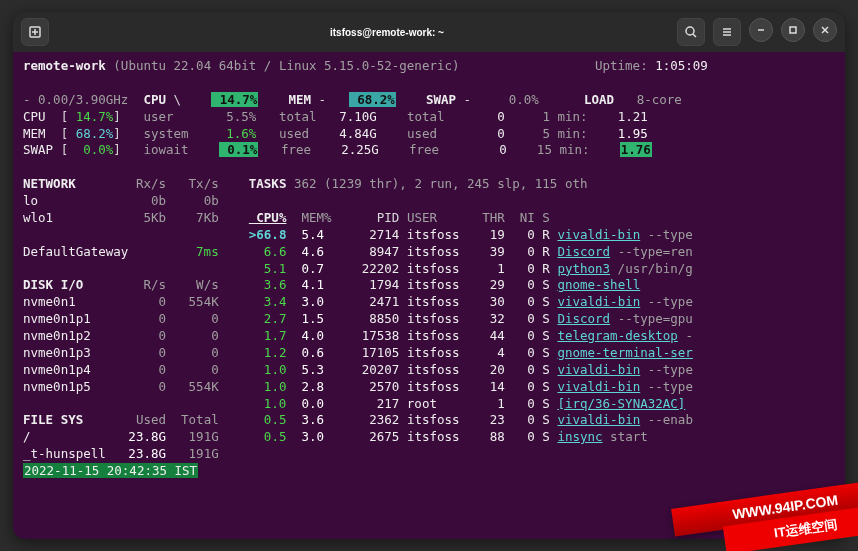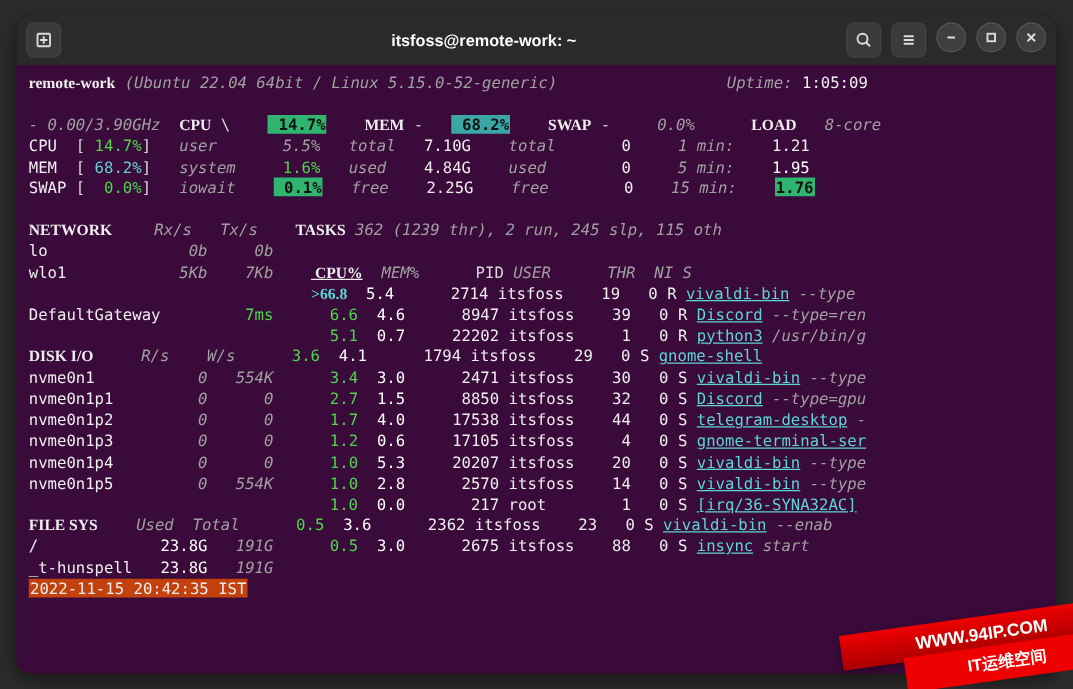--- a/index.html
+++ b/index.html
@@ -1,36 +1,36 @@
 <!DOCTYPE html>
 <html><head>
 <meta charset="utf-8">
 <style>
 * { margin:0; padding:0; box-sizing:border-box; }
 body { background:#2c2c2c; width:858px; height:551px; font-family:'DejaVu Sans Mono','Consolas',monospace; font-size:12.5px; overflow:hidden; }
 .window { width:832px; height:527px; margin:12px auto; background:#3a0a3a; border-radius:12px; overflow:hidden; box-shadow:0 4px 16px rgba(0,0,0,0.5); }
 .titlebar { height:40px; background:#2a2a2a; display:flex; align-items:center; padding:0 8px; }
 .tb-left { display:flex; gap:6px; }
 .tb-btn { width:28px; height:28px; border-radius:6px; background:#3a3a3a; display:flex; align-items:center; justify-content:center; border:1px solid #444; }
-.tb-title { flex:1; text-align:center; color:#fff; font-family:sans-serif; font-weight:bold; font-size:13px;margin-left:48px; }
+.tb-title { flex:1; text-align:center; color:#fff; font-family:sans-serif; font-weight:bold; font-size:10px;margin-left:48px; }
 .tb-right { display:flex; gap:8px; }
 .tb-circle { width:24px; height:24px; border-radius:50%; background:#3f3f3f; display:flex; align-items:center; justify-content:center; border:1px solid #555; }
 .tb-circle svg, .tb-btn svg { stroke:#ddd; }
 .term { padding:6px 10px; color:#d8d8d8; line-height:1.35; white-space:pre; font-size:12.5px; letter-spacing:0; }
 .row { display:block; }
 .cyan { color:#5dd5d5; }
 .green { color:#4ad84a; }
 .mag { color:#ffffff; }
 .white { color:#eee; }
-.bold { font-weight:bold;font-family:Liberation Serif, serif; }
+.bold { font-weight:bold; }
 .ul { text-decoration:underline; }
 .hi-green { background:#2fb56f; color:#111; font-weight:bold; padding:0 1px; }
 .hi-cyan { background:#3aa6a6; color:#111; font-weight:bold; padding:0 1px; }
-.hi-mag { background:#c2410c; color:#eee; padding:0 1px; }
-.dim { color:#a0a0a0;font-style:italic; }
+.hi-mag { background:#15803d; color:#eee; padding:0 1px; }
+.dim { color:#a0a0a0; }
 .banner { position:absolute; bottom:30px; right:-40px; background:linear-gradient(#e00,#a00); color:#fff; font-weight:bold; font-family:sans-serif; font-size:14px; padding:6px 60px; transform:rotate(-8deg); box-shadow:0 2px 6px rgba(0,0,0,0.4); }
 .banner2 { position:absolute; bottom:8px; right:-30px; background:#e00; color:#fff; font-weight:bold; font-family:sans-serif; font-size:13px; padding:5px 50px; transform:rotate(-8deg); }
 </style>
 </head>
 <body>
 
 <div class="window">
   <div class="titlebar">
     <div class="tb-left">
       <div class="tb-btn">

